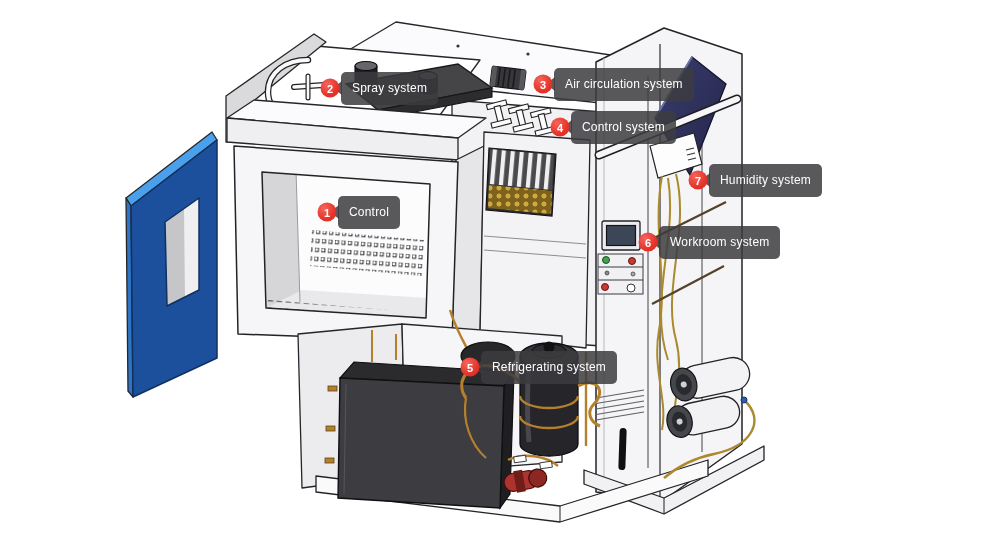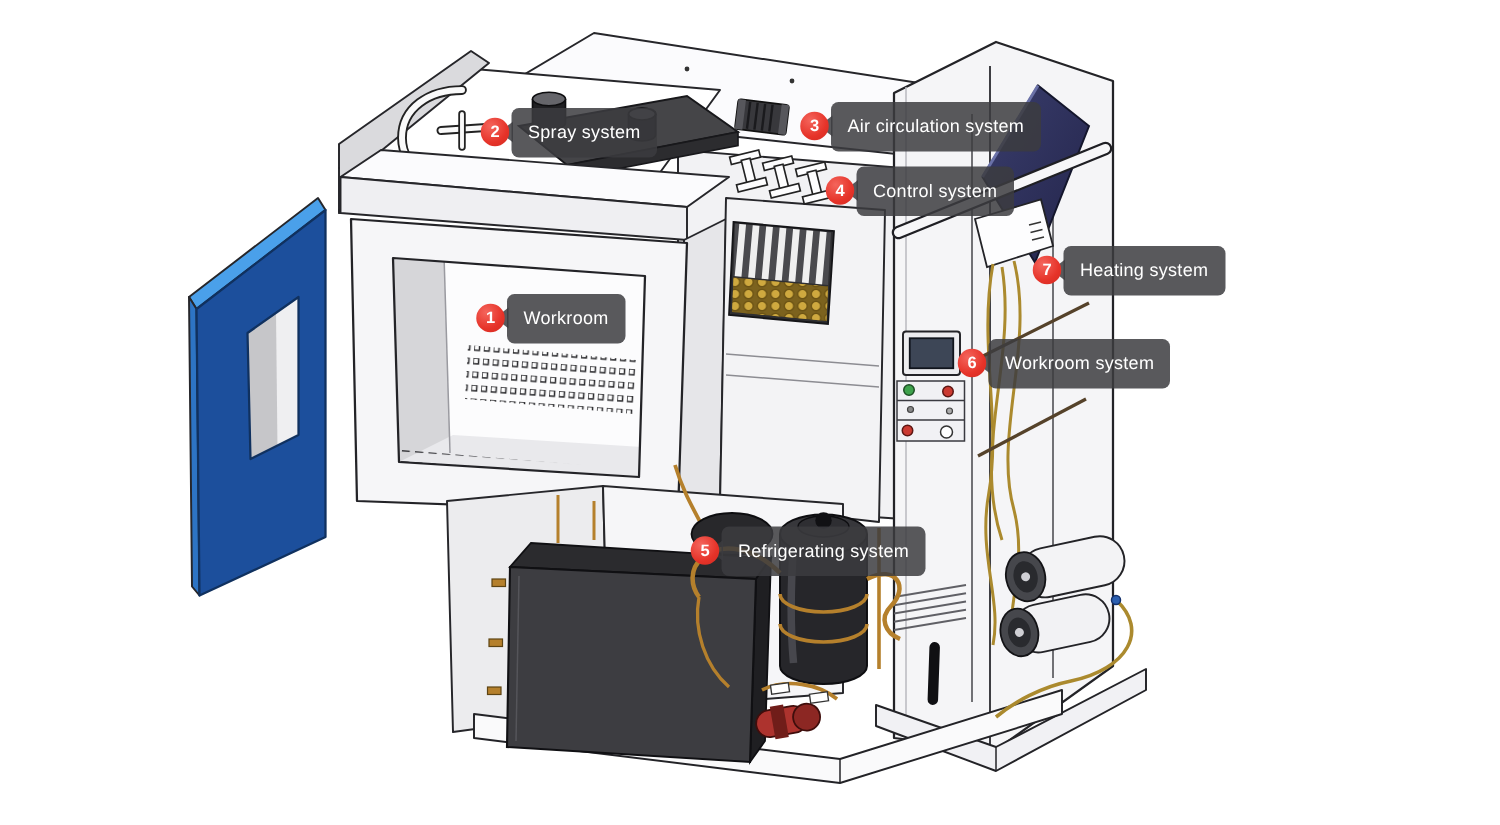--- a/index.html
+++ b/index.html
@@ -238,21 +238,21 @@
       <ellipse cx="679" cy="416" rx="7.5" ry="10" fill="#292a2e"></ellipse>
       <circle cx="679" cy="416" r="3" fill="#cfcfd4"></circle>
     </g>
     <path d="M744,400 C766,420 752,446 714,454 C694,458 676,468 664,478" fill="none" stroke="#ab8a2e" stroke-width="2.4"></path>
     <circle cx="744" cy="400" r="3" fill="#2b5fb0" stroke="#13306b" stroke-width="1"></circle>
   </g>
 </svg>
 
 <div class="callout c1">
   <span class="marker">1</span>
-  <span class="bubble">Workroom</span>
+  <span class="bubble">Control</span>
 </div>
 <div class="callout c2">
   <span class="marker">2</span>
   <span class="bubble">Spray system</span>
 </div>
 <div class="callout c3">
   <span class="marker">3</span>
   <span class="bubble">Air circulation system</span>
 </div>
 <div class="callout c4">
@@ -262,16 +262,16 @@
 <div class="callout c5">
   <span class="marker">5</span>
   <span class="bubble">Refrigerating system</span>
 </div>
 <div class="callout c6">
   <span class="marker">6</span>
   <span class="bubble">Workroom system</span>
 </div>
 <div class="callout c7">
   <span class="marker">7</span>
-  <span class="bubble">Heating system</span>
+  <span class="bubble">Humidity system</span>
 </div>
 
 </div>
 
 </body></html>

